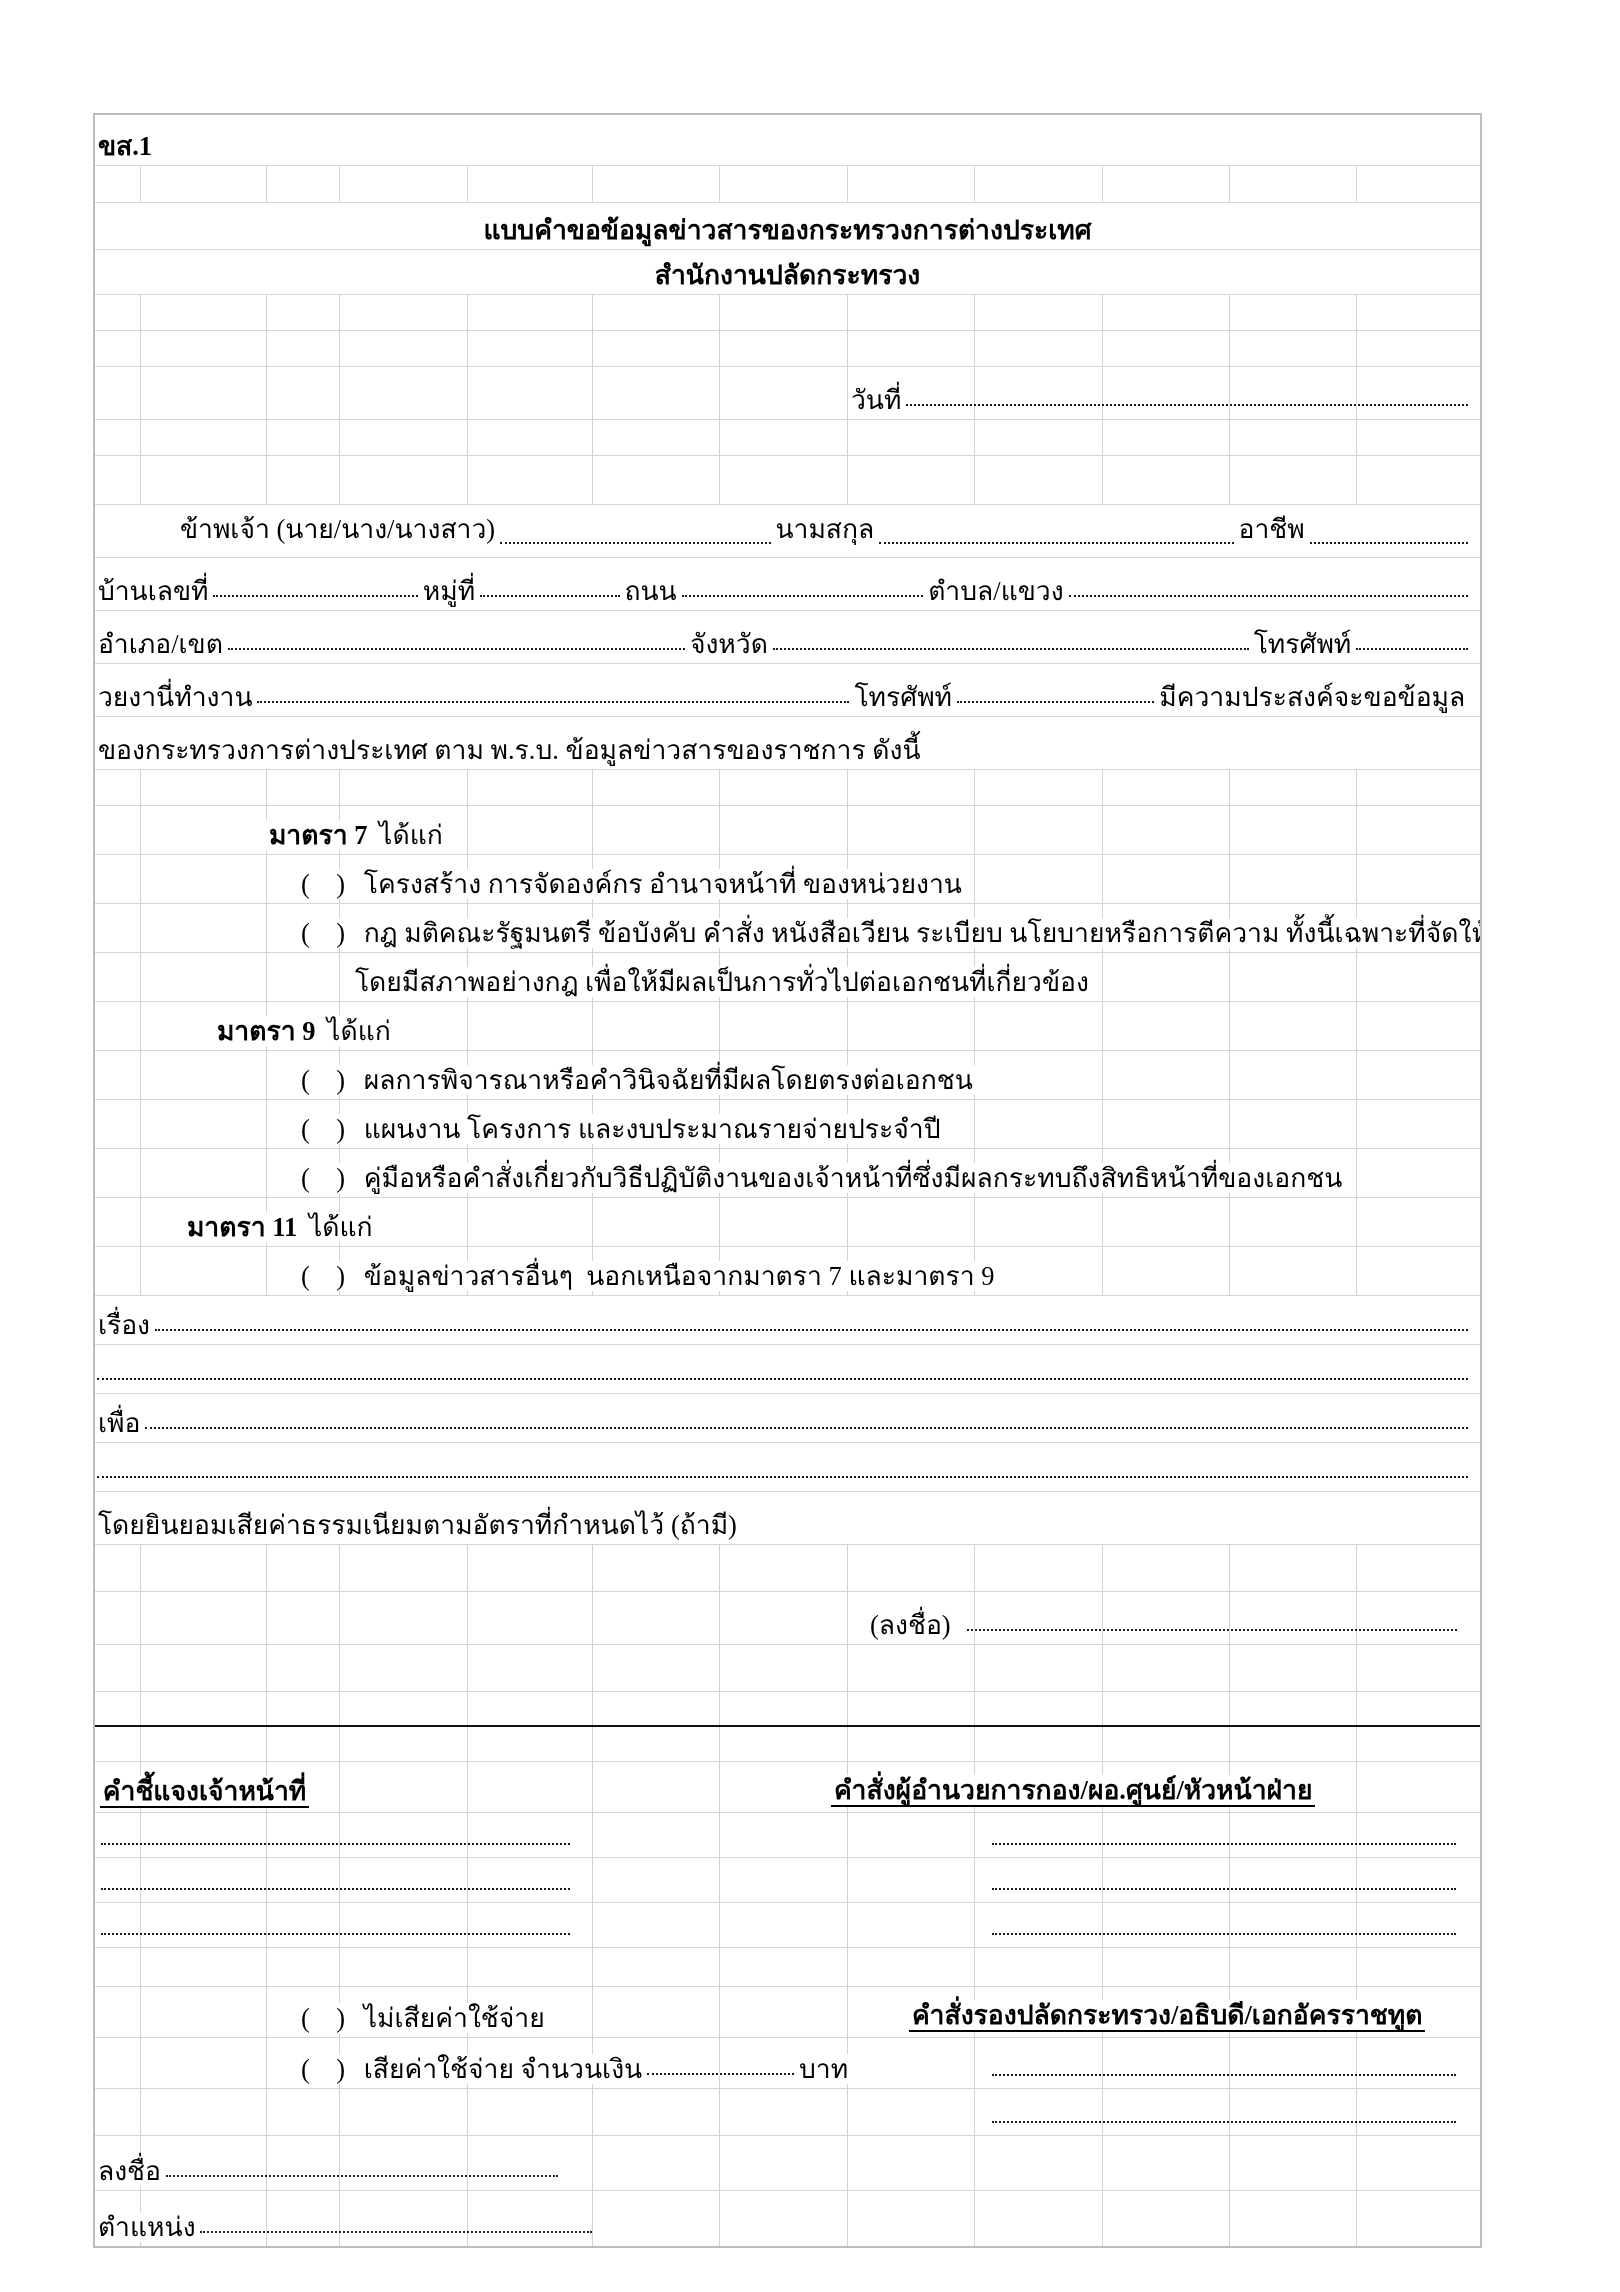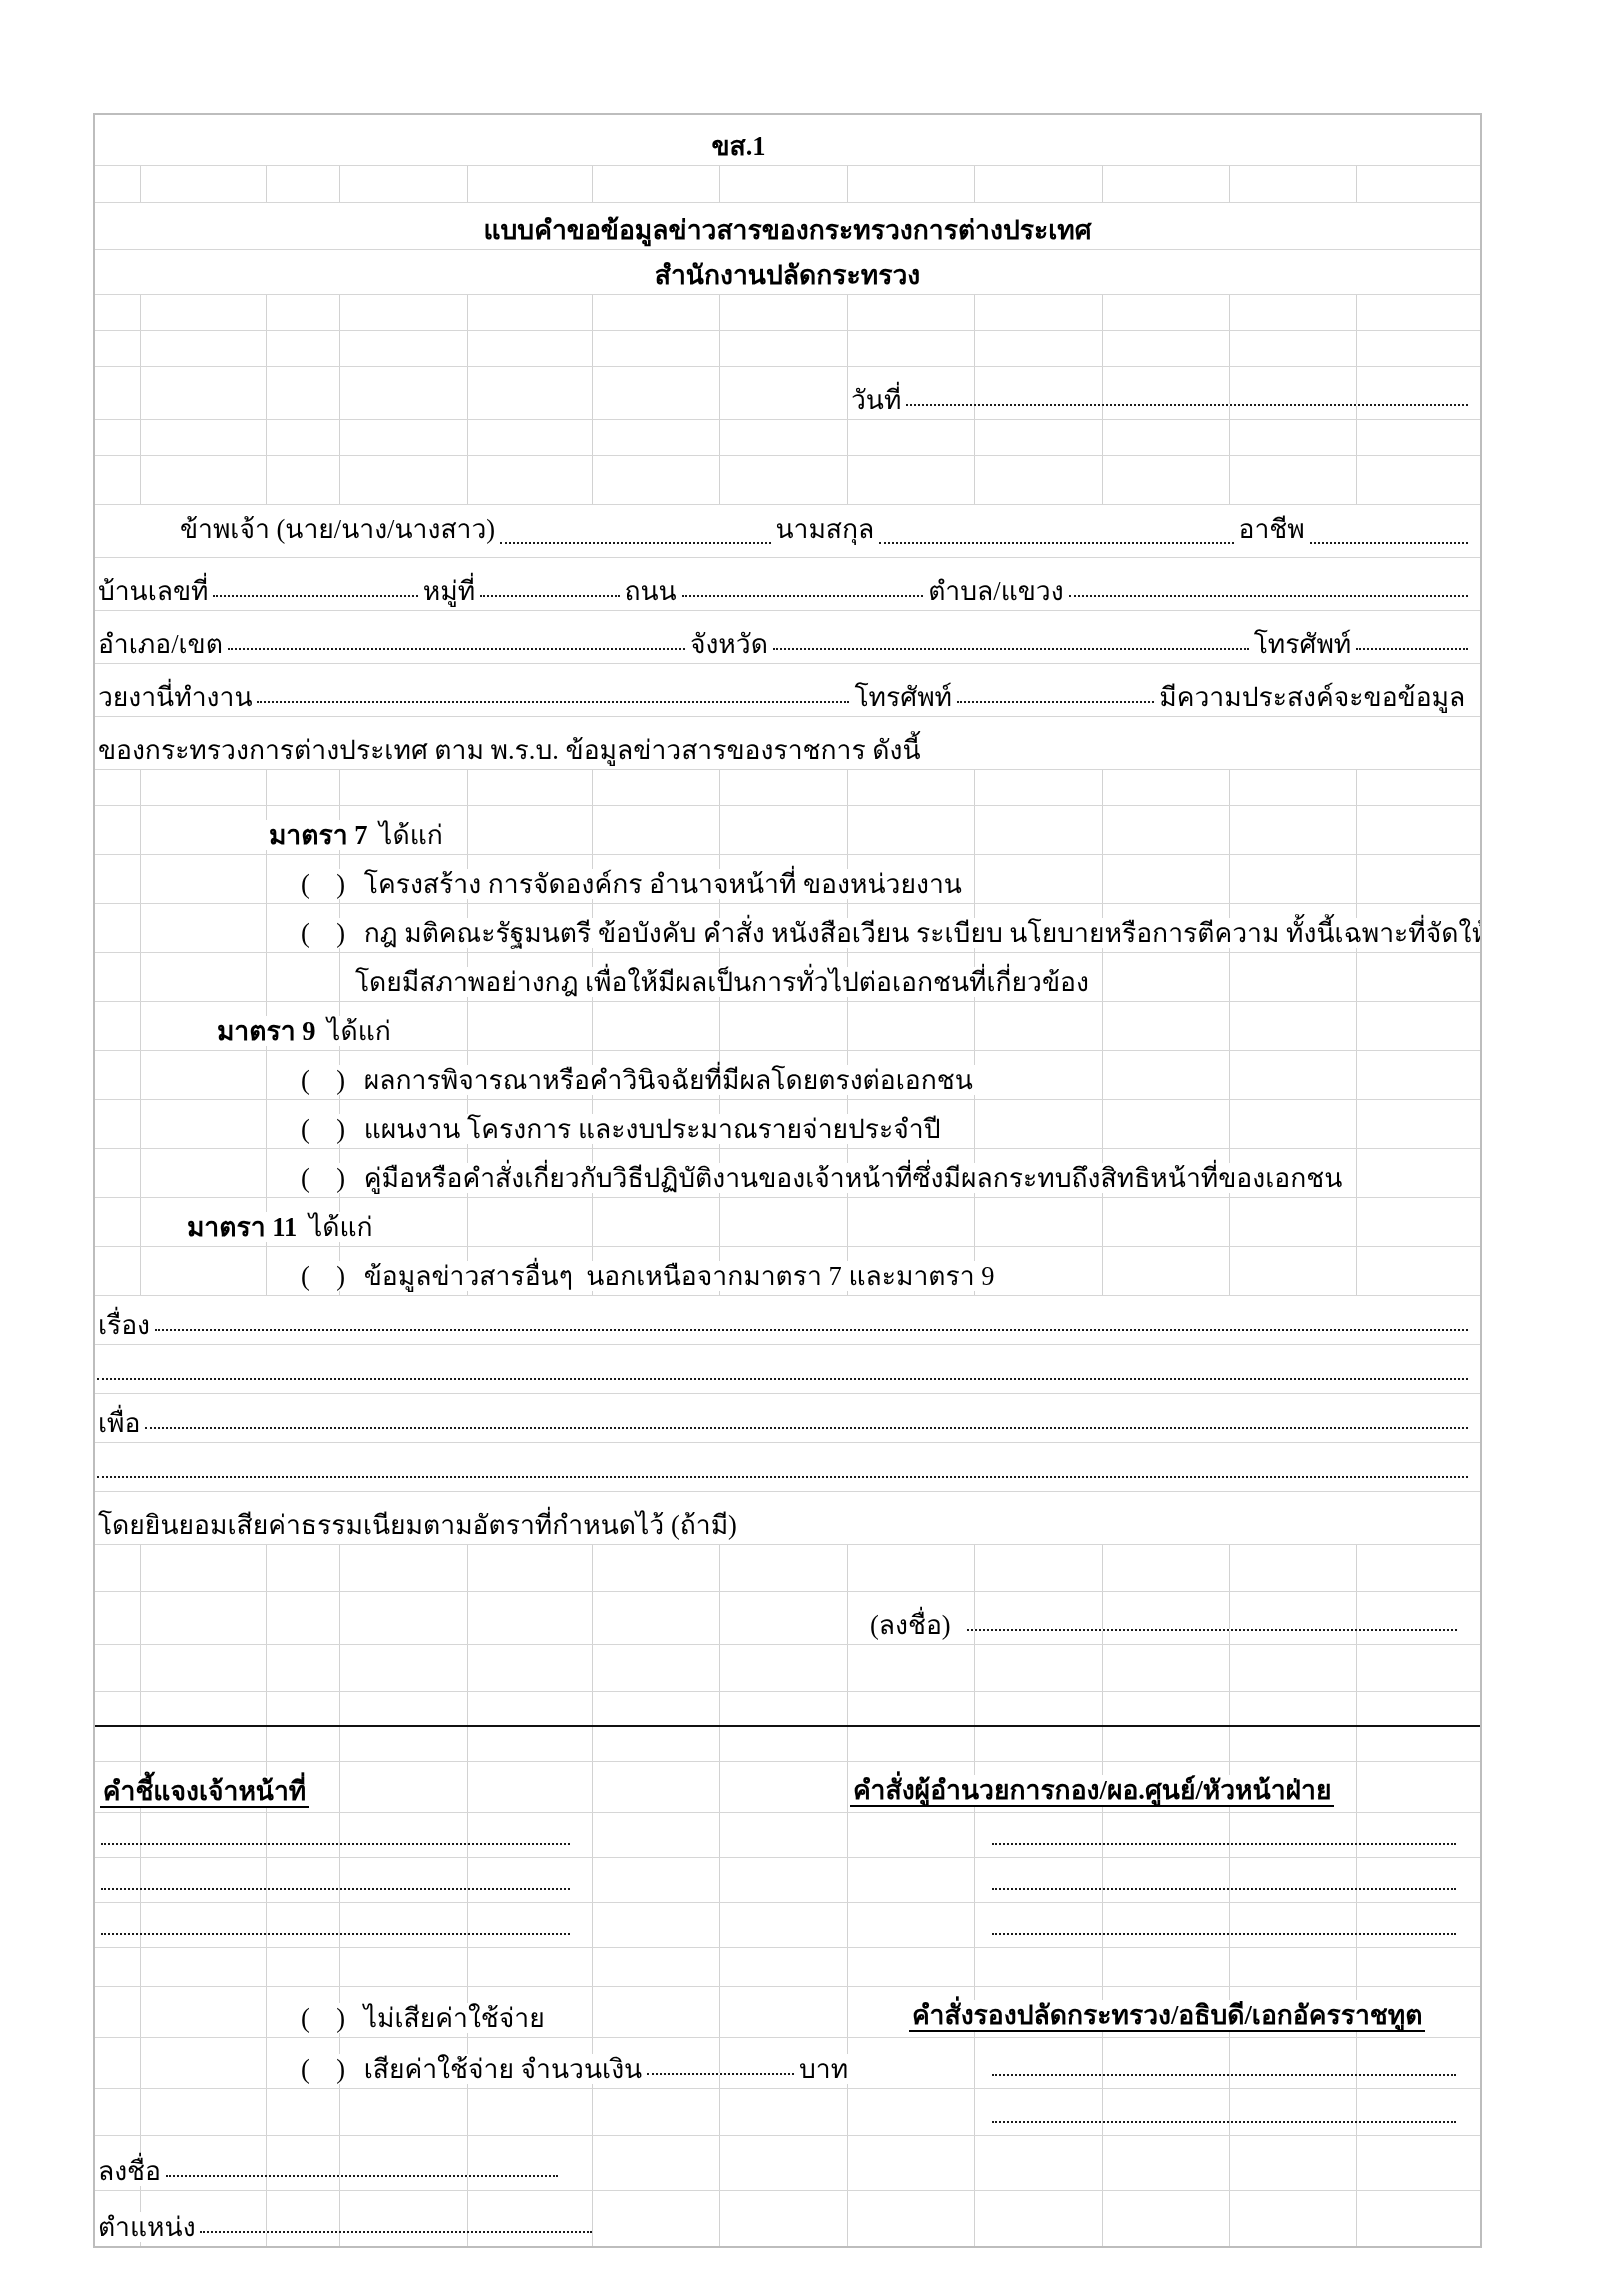--- a/index.html
+++ b/index.html
@@ -75,30 +75,30 @@
   .g43{flex-grow:4.3}.g49{flex-grow:4.9}.g51{flex-grow:5.1}.g69{flex-grow:6.9}
   .mr12 { margin-right: 11.8px; }
   .mr24 { margin-right: 23.5px; }
   .sp { flex: none; }
   .pl5  { padding-left: 0; }
   .pl174 { padding-left: 82px; align-items: center; }
   .cb  { background:#fff; margin-left: 204px; white-space: pre; padding: 0 2px; }
   .itx { background:#fff; margin-left: 13.7px; white-space: pre; padding: 0 2.9px; }
   .cont { margin-left: 257px; }
   .head2 { margin-left: 5.9px; }
-  .code-row { justify-content: center; padding-right: 98px; }
+  .code-row { justify-content: flex-start; padding-right: 98px; }
   .divider { border-bottom: 2px solid #111; }
   .abs {
     position: absolute;
     bottom: 4.9px;
     background: #fff;
     padding: 0 2.9px;
     white-space: pre;
   }
-  .at-director { left: 755px; }
+  .at-director { left: 736px; }
   .at-deputy  { left: 814px; }
   .ldots {
     position: absolute;
     left: 5.9px; width: 469px; bottom: 11.8px;
     border-bottom: 2px dotted #1a1a1a;
   }
   .rdots {
     position: absolute;
     left: 897px; right: 24.5px; bottom: 11.8px;
     border-bottom: 2px dotted #1a1a1a;

